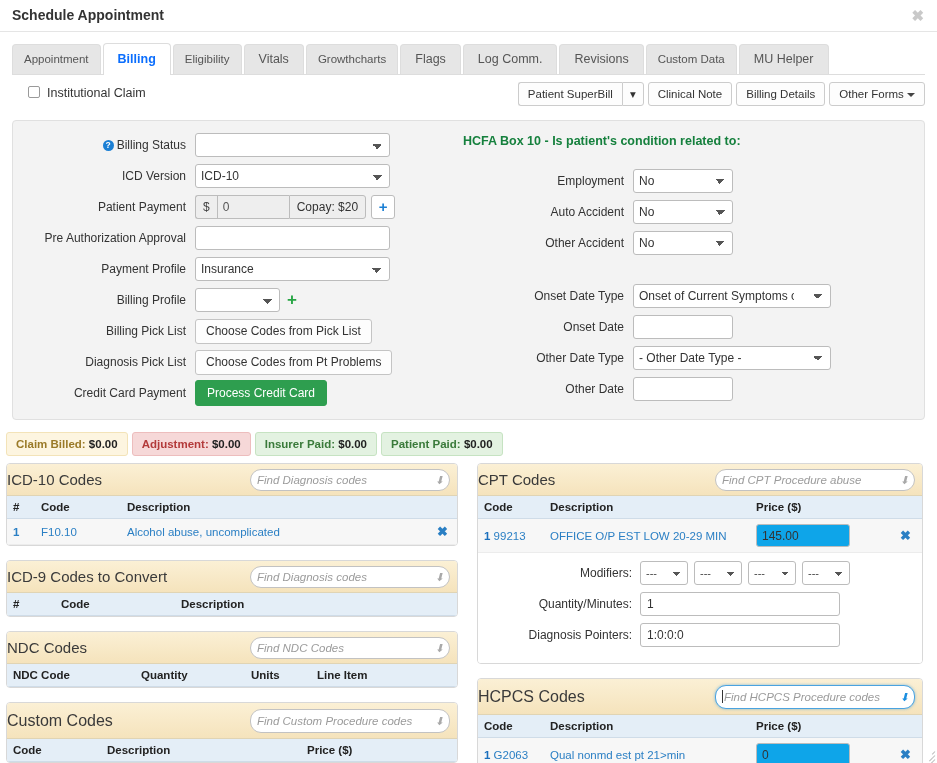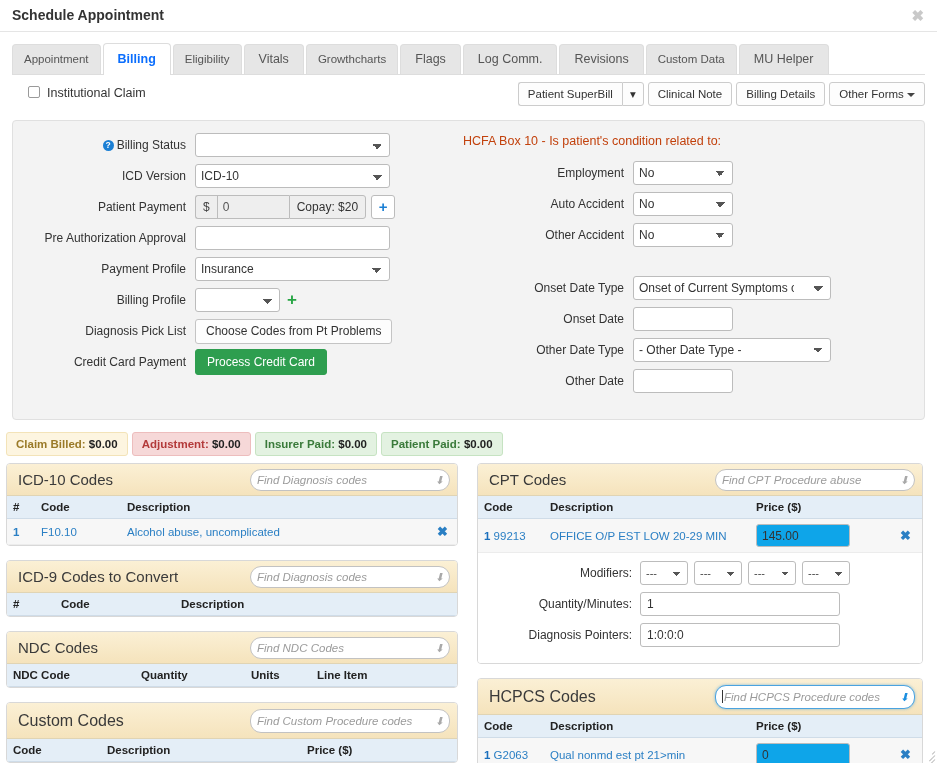--- a/index.html
+++ b/index.html
@@ -267,23 +267,23 @@
     font-size: 12px;
     color: #fff;
     cursor: pointer;
     height: 26px;
   }
 
   
   .form-right { position: absolute; left: 440px; top: 12px; right: 10px; }
   .hcfa-title {
     font-size: 12.5px;
-    font-weight: normal;
-    color: #c2410c;
-    margin: 1px 0 12px 10px;
+    font-weight: bold;
+    color: #15803d;
+    margin: 1px 0 20px 10px;
   }
   .frow2 {
     display: flex;
     align-items: center;
     margin-bottom: 6px;
     height: 25px;
   }
   .flabel2 {
     width: 180px;
     text-align: right;
@@ -327,21 +327,20 @@
     margin-bottom: 14px;
     overflow: hidden;
   }
   .panel-head {
     position: relative;
     height: 32px;
     background: linear-gradient(to bottom, #fbf0d5, #f5e3bc);
     border-bottom: 1px solid #e0d4b4;
     display: flex;
     align-items: center;
-    padding-left: 11px;
   }
   .panel-head.lg { height: 36px; }
   .panel-title {
     font-size: 15px;
     color: #3a3a3a;
     font-weight: normal;
   }
   .panel-title.lg { font-size: 16px; }
   .search-box {
     position: absolute;
@@ -563,20 +562,24 @@
     </div>
 
     <div class="frow">
       <div class="flabel">Billing Profile</div>
       <select class="inp w85">
         <option></option>
       </select>
       <span class="plus-green">+</span>
     </div>
 
+    <div class="frow">
+      <div class="flabel">Billing Pick List</div>
+      <button class="btn-pick">Choose Codes from Pick List</button>
+    </div>
 
     <div class="frow">
       <div class="flabel">Diagnosis Pick List</div>
       <button class="btn-pick">Choose Codes from Pt Problems</button>
     </div>
 
     <div class="frow">
       <div class="flabel">Credit Card Payment</div>
       <button class="btn-cc">Process Credit Card</button>
     </div>

